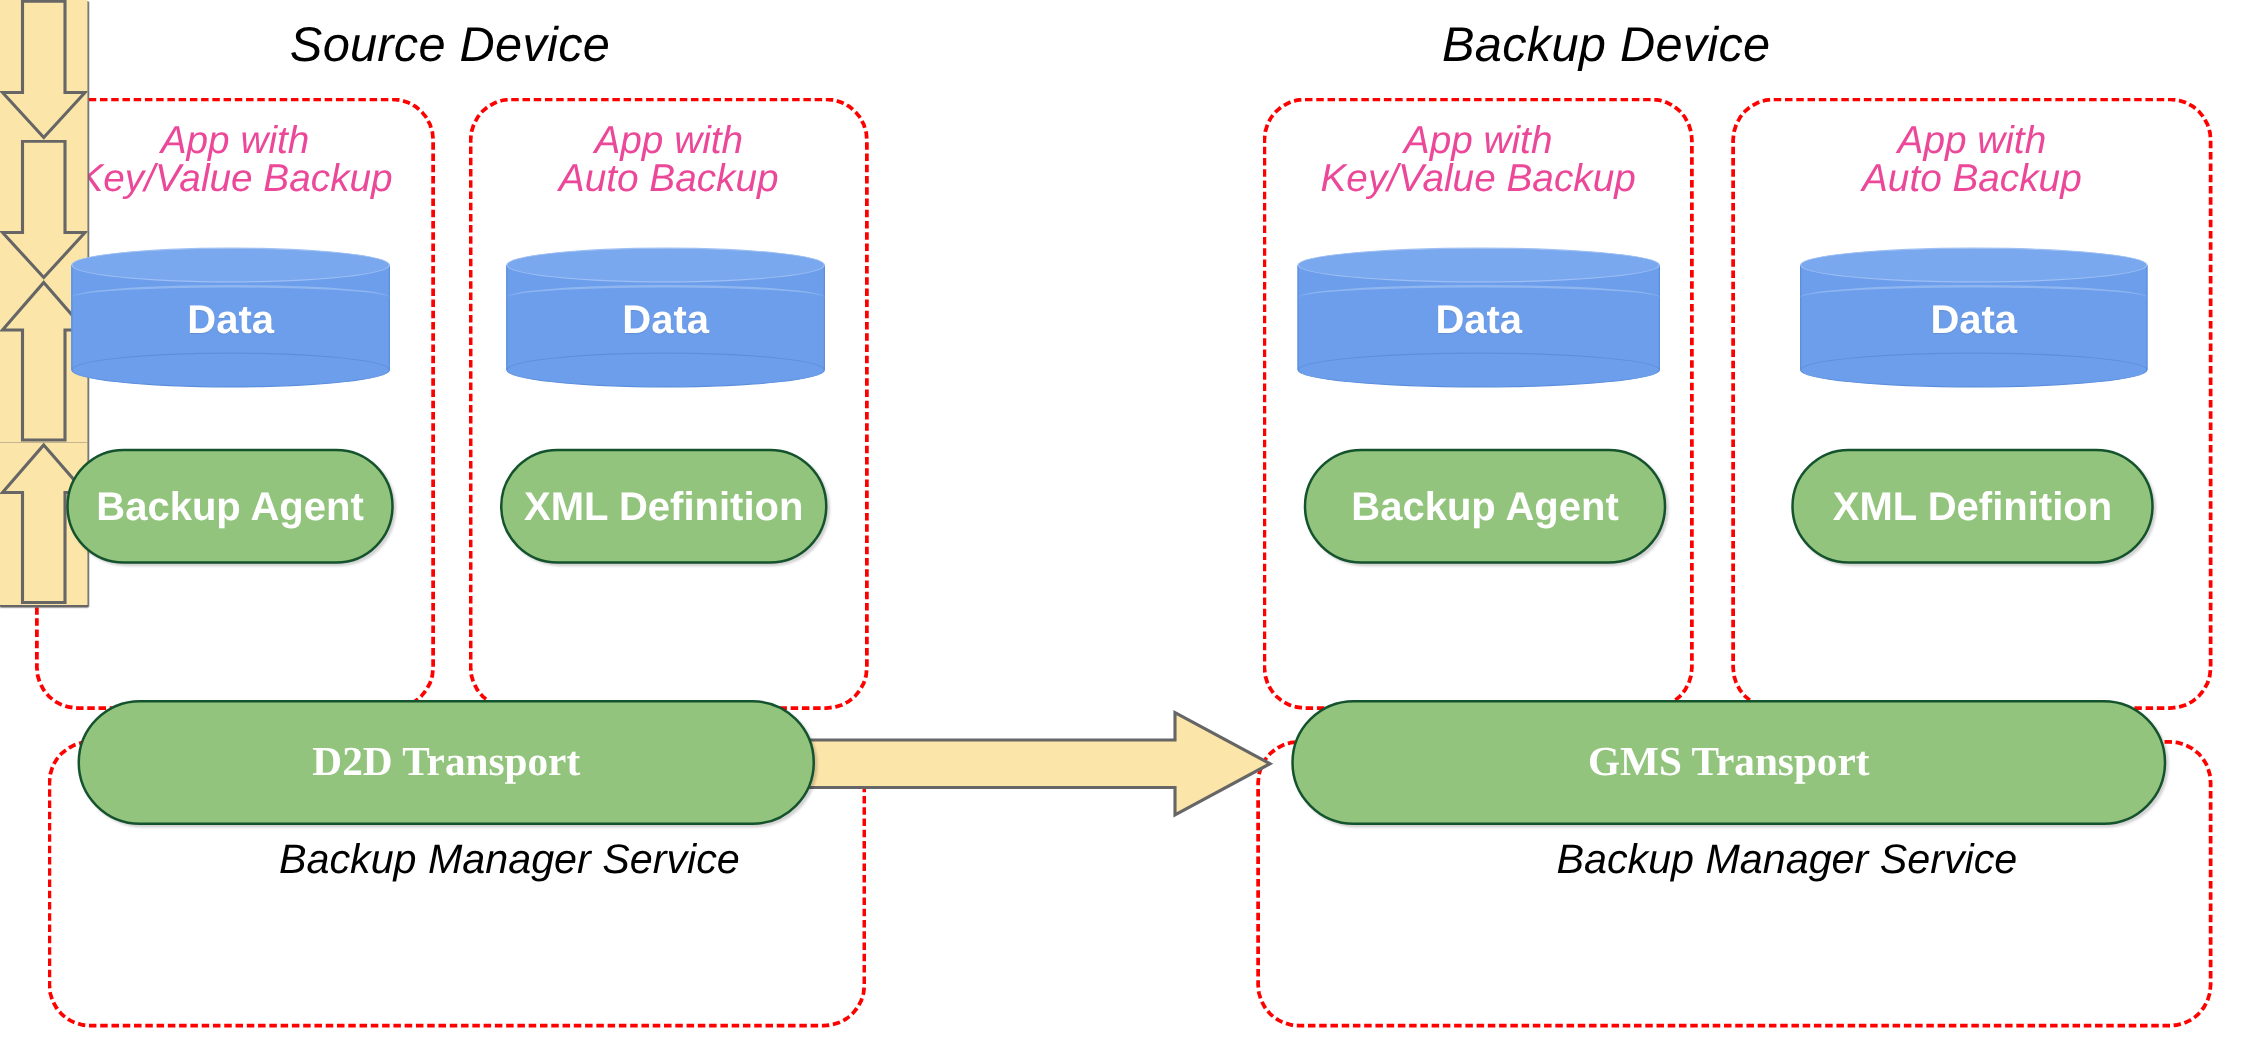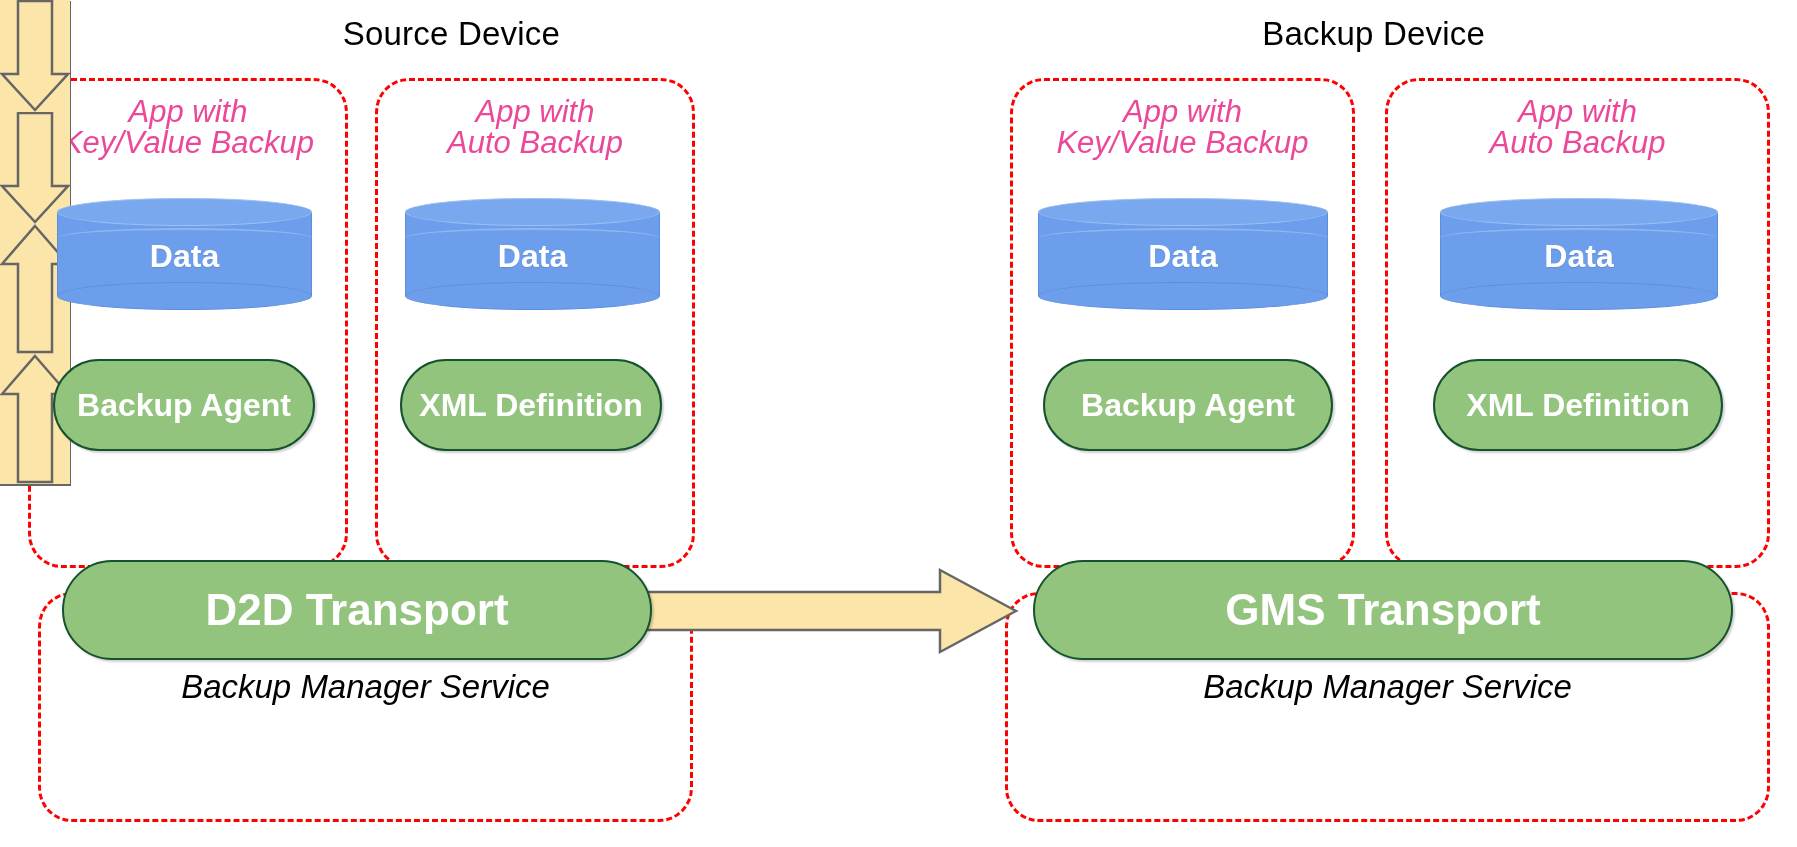--- a/index.html
+++ b/index.html
@@ -14,23 +14,24 @@
     position: relative;
     width: 1797px;
     height: 847px;
     background: #ffffff;
     overflow: hidden;
   }
 
   
   .device-title {
     position: absolute;
-    font-size: 33px;
+    font-size: 39px;
+    font-style: italic;
     color: #000000;
-    text-align: right;
+    text-align: center;
     white-space: nowrap;
     letter-spacing: 0.2px;
   }
 
   
   .dashed-box {
     position: absolute;
     border: 3px dashed #ff0000;
     border-radius: 34px;
     box-sizing: border-box;
@@ -48,20 +49,21 @@
     white-space: pre-line;
   }
 
   .service-caption {
     position: absolute;
     font-size: 33px;
     font-style: italic;
     color: #000000;
     text-align: center;
     white-space: nowrap;
+    padding-left: 42px;
   }
 
   
   .cylinder {
     position: absolute;
   }
   .cyl-body {
     position: absolute;
     left: 0;
     top: 14px;
@@ -126,21 +128,21 @@
     box-sizing: border-box;
     display: flex;
     align-items: center;
     justify-content: center;
     color: #ffffff;
     font-weight: bold;
     font-size: 32px;
     box-shadow: 2px 2px 2px rgba(0,0,0,0.18);
   }
   .pill.small { border-radius: 46px; }
-  .pill.wide  { border-radius: 54px; font-size: 44px; }
+  .pill.wide  { border-radius: 54px; font-size: 33px; font-family: Liberation Serif, serif; }
   .arrow-down {
     
     background: #fce5a9;
     border: none;
     filter: drop-shadow(1px 1px 0 #666) drop-shadow(-1px 0 0 #666) drop-shadow(0 1px 0 #666);
   }
   .arrow-shape {
     position: absolute;
     width: 100%;
     height: 100%;

